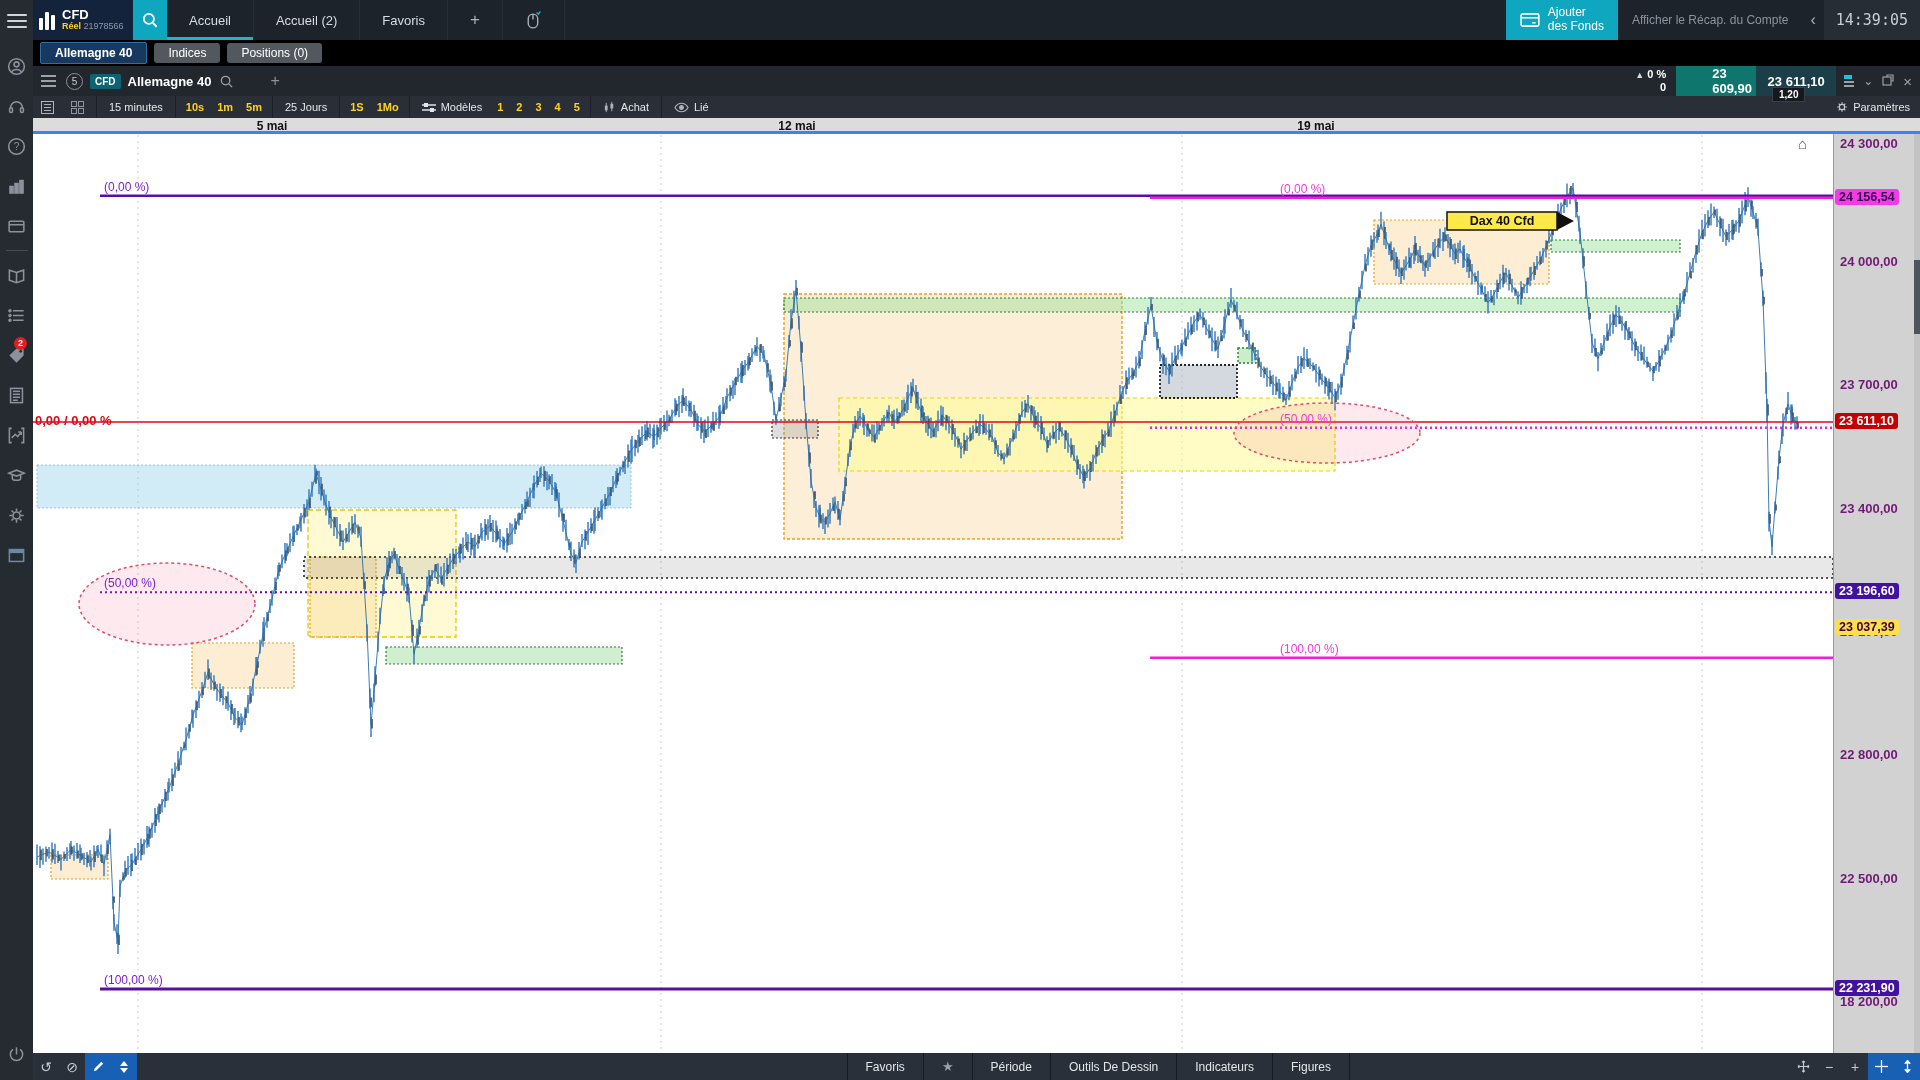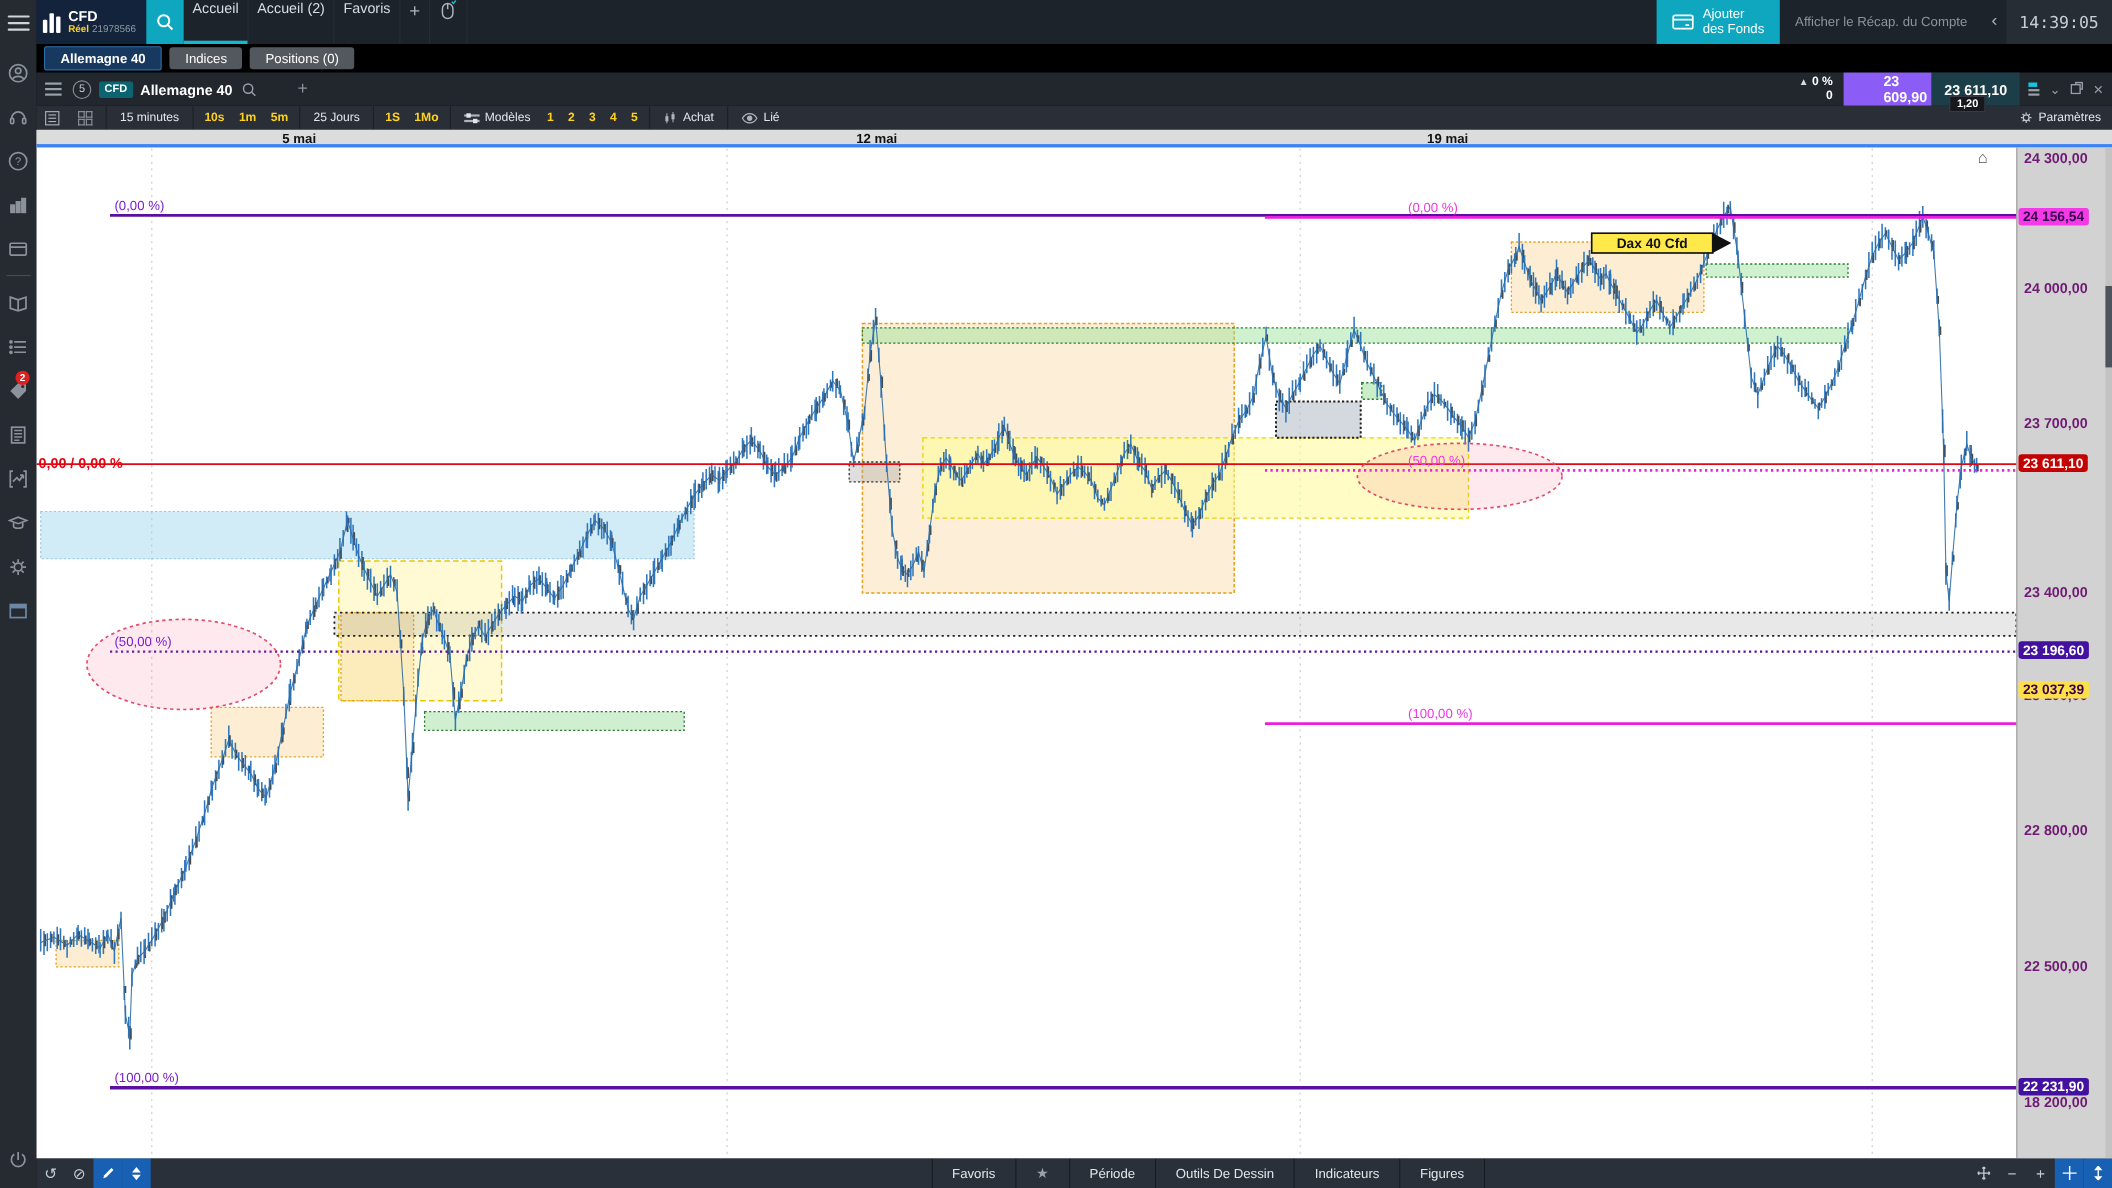--- a/index.html
+++ b/index.html
@@ -25,21 +25,21 @@
   
   .topbar { height:40px; background:#1d232b; display:flex; align-items:stretch; color:#d8dde3; flex:none; }
   .brand-block { width:100px; background:#14233c; display:flex; align-items:center; padding-left:6px; gap:7px; }
   .logo-bars { display:flex; gap:2px; align-items:flex-end; height:20px; }
   .logo-bars div { width:4px; background:#fff; border-radius:1px; }
   .brand-text { line-height:1.1; }
   .brand-name { font-size:13px; font-weight:bold; color:#fff; }
   .brand-sub { font-size:9px; color:#8e98a4; }
   .brand-sub b { color:#ffd21e; font-weight:bold; }
   .search-tile { width:34px; background:#0fa6bf; display:flex; align-items:center; justify-content:center; cursor:pointer; }
-  .top-tab { padding:0 8px; display:flex; align-items:flex-start; font-size:13px; cursor:pointer;
+  .top-tab { padding:0 22px; display:flex; align-items:center; font-size:13px; cursor:pointer;
     border-right:1px solid #262d36; position:relative; }
   .top-tab.active::after { content:""; position:absolute; left:0; right:0; bottom:0; height:3px; background:#15b9cf; }
   .top-spacer { flex:1; }
   .add-funds { background:#0fa6bf; color:#fff; display:flex; align-items:center; gap:8px; padding:0 14px;
     font-size:12px; line-height:1.15; cursor:pointer; }
   .recap { display:flex; align-items:center; padding:0 14px; font-size:12px; color:#8b949e; cursor:pointer; }
   .chev { display:flex; align-items:center; padding:0 8px; color:#aab2bb; font-size:16px; cursor:pointer; }
   .clock { display:flex; align-items:center; padding:0 12px; font-family:"DejaVu Sans Mono", monospace;
     font-size:15px; color:#c9ced4; background:#272d35; }
 
@@ -56,21 +56,21 @@
     font-size:10px; display:flex; align-items:center; justify-content:center; margin-right:7px; }
   .cfd-badge { background:#0c6472; color:#fff; font-size:10px; font-weight:bold; padding:2px 5px;
     border-radius:2px; margin-right:7px; }
   .instr-title { font-size:13px; font-weight:bold; color:#fff; margin-right:8px; }
   .mini-add { color:#8b929b; font-size:16px; margin-left:26px; cursor:pointer; padding:0 10px; }
   .r3-right { margin-left:auto; display:flex; align-items:center; height:100%; }
   .pct-block { text-align:right; font-size:11px; font-weight:bold; color:#fff; line-height:1.2; margin-right:10px; }
   .pct-block .tri { color:#d7dbe0; font-size:9px; }
   .quote { width:80px; height:30px; display:flex; align-items:center; justify-content:center;
     font-size:13px; font-weight:bold; color:#fff; cursor:pointer; }
-  .quote.bid { background:#8b5cf6;padding-left:36px; }
+  .quote.bid { background:#0f766e;padding-left:36px; }
   .quote.ask { background:#1c3e49; }
   .r3-icons { display:flex; align-items:center; gap:9px; padding:0 8px; color:#9aa1aa; }
   .depth-icon { display:flex; flex-direction:column; gap:2px; cursor:pointer; }
   .depth-icon i { display:block; width:10px; height:2px; background:#9aa1aa; }
   .depth-icon i:first-child { background:#17c3dd; width:8px; height:4px; }
   .r3-ic { font-size:12px; cursor:pointer; }
   .spread-badge { position:absolute; left:1739px; top:87px; z-index:30; background:#15181d; color:#fff;
     font-size:10px; font-weight:bold; padding:1px 6px; border:1px solid #3a404a; }
 
   
@@ -1427,21 +1427,21 @@
       </svg>
     <div class="date-strip" id="date-strip">
         <div class="date-label" style="left: 239px;">5 mai</div>
         <div class="date-label" style="left: 764px;">12 mai</div>
         <div class="date-label" style="left: 1283px;">19 mai</div>
       </div>
     <div class="price-axis" id="price-axis">
         <div class="ax-tick" style="top: 2px;">24 300,00</div>
         <div class="ax-tick" style="top: 120.029px;">24 000,00</div>
         <div class="ax-tick" style="top: 243.357px;">23 700,00</div>
-        <div class="ax-tick" style="top: 366.686px; margin-top: 30px;">23 400,00</div>
+        <div class="ax-tick" style="top: 366.686px;">23 400,00</div>
         <div class="ax-tick" style="top: 490.014px;">23 100,00</div>
         <div class="ax-tick" style="top: 613.343px;">22 800,00</div>
         <div class="ax-tick" style="top: 736.671px;">22 500,00</div>
         <div class="ax-tick" style="top: 860px;">18 200,00</div>
         <div class="ax-badge" style="top: 54.6757px; background: rgb(242, 58, 230); color: rgb(58, 0, 80);">24 156,54</div>
         <div class="ax-badge" style="top: 278.904px; background: rgb(196, 0, 0); color: rgb(255, 255, 255);">23 611,10</div>
         <div class="ax-badge" style="top: 449.302px; background: rgb(67, 17, 160); color: rgb(255, 255, 255);">23 196,60</div>
         <div class="ax-badge" style="top: 485px; background: #fde047; color: rgb(58, 0, 80);">23 037,39</div>
         <div class="ax-badge" style="top: 845.886px; background: rgb(67, 17, 160); color: rgb(255, 255, 255);">22 231,90</div>
       </div>

